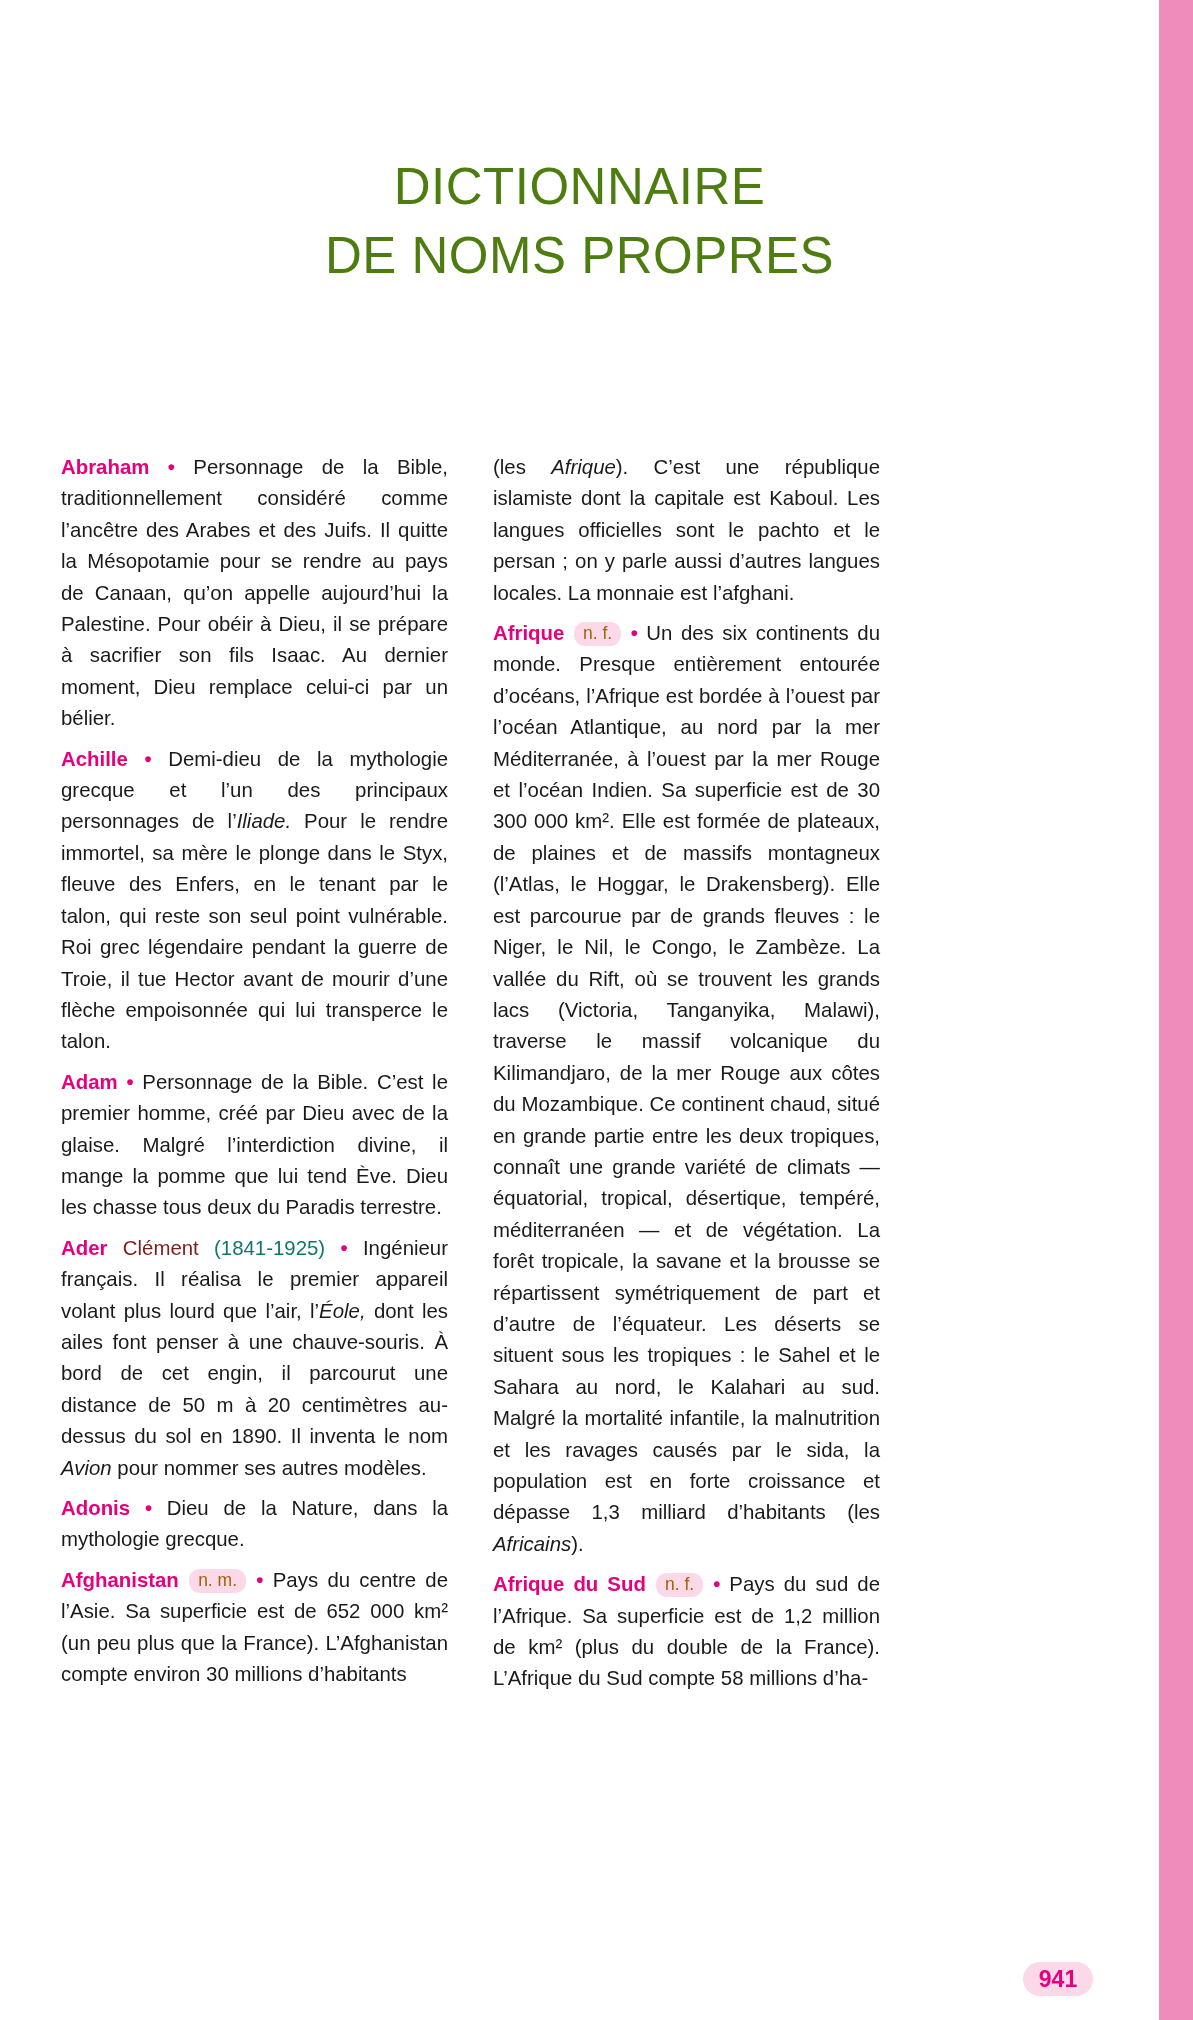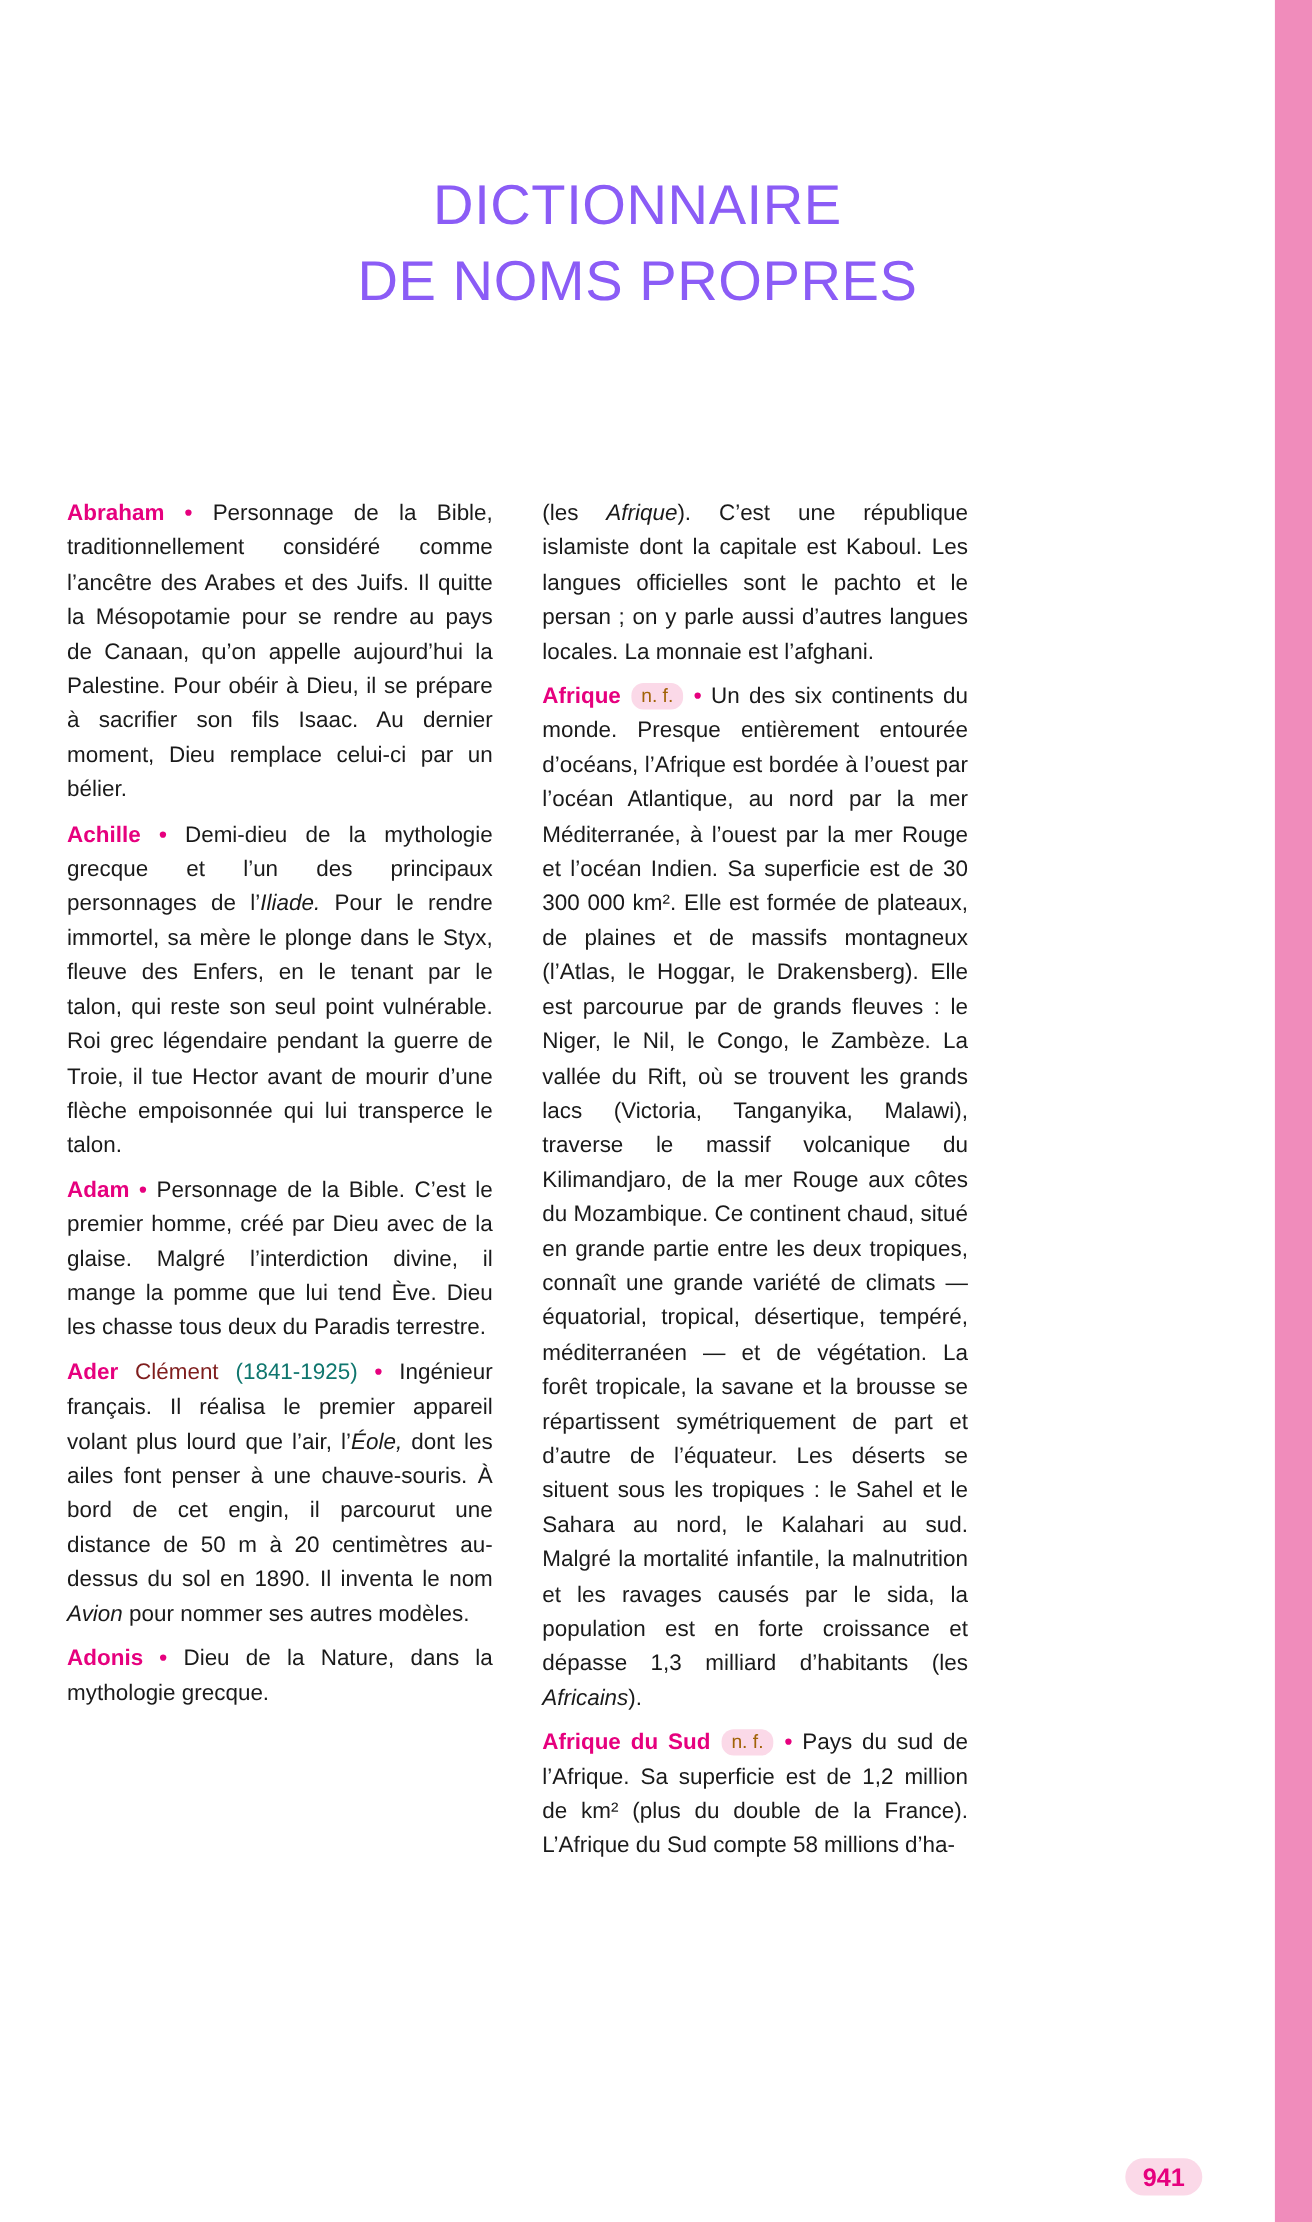--- a/index.html
+++ b/index.html
@@ -41,21 +41,21 @@
 
   
   #title-block {
     position: absolute;
     top: 152px;
     left: 0;
     width: 1159px;
     text-align: center;
   }
   .title-line {
-    color: #8b5cf6;
+    color: #4d7c0f;
     font-size: 51px;
     line-height: 69px;
     font-weight: 400;
     letter-spacing: 0.5px;
     white-space: nowrap;
     text-align: center;
   }
 
   
   #columns {
@@ -143,20 +143,21 @@
     <div class="title-line">DE NOMS PROPRES</div>
   </div>
 
   <div id="columns">
     <div class="column">
         <p class="entry"><span class="hw">Abraham</span> <span class="bullet">•</span><span class=""> Personnage de la Bible, traditionnellement considéré comme l’ancêtre des Arabes et des Juifs. Il quitte la Mésopotamie pour se rendre au pays de Canaan, qu’on appelle aujourd’hui la Palestine. Pour obéir à Dieu, il se prépare à sacrifier son fils Isaac. Au dernier moment, Dieu remplace celui-ci par un bélier.</span></p>
         <p class="entry"><span class="hw">Achille</span> <span class="bullet">•</span><span class=""> Demi-dieu de la mythologie grecque et l’un des principaux personnages de l’</span><span class="it">Iliade.</span><span class=""> Pour le rendre immortel, sa mère le plonge dans le Styx, fleuve des Enfers, en le tenant par le talon, qui reste son seul point vulnérable. Roi grec légendaire pendant la guerre de Troie, il tue Hector avant de mourir d’une flèche empoisonnée qui lui transperce le talon.</span></p>
         <p class="entry"><span class="hw">Adam</span> <span class="bullet">•</span><span class=""> Personnage de la Bible. C’est le premier homme, créé par Dieu avec de la glaise. Malgré l’interdiction divine, il mange la pomme que lui tend Ève. Dieu les chasse tous deux du Paradis terrestre.</span></p>
         <p class="entry"><span class="hw">Ader</span> <span class="hw-sec">Clément</span> <span class="dates">(1841-1925)</span> <span class="bullet">•</span><span class=""> Ingénieur français. Il réalisa le premier appareil volant plus lourd que l’air, l’</span><span class="it">Éole,</span><span class=""> dont les ailes font penser à une chauve-souris. À bord de cet engin, il parcourut une distance de 50 m à 20 centimètres au-dessus du sol en 1890. Il inventa le nom </span><span class="it">Avion</span><span class=""> pour nommer ses autres modèles.</span></p>
         <p class="entry"><span class="hw">Adonis</span> <span class="bullet">•</span><span class=""> Dieu de la Nature, dans la mythologie grecque.</span></p>
+        <p class="entry"><span class="hw">Afghanistan</span> <span class="gram">n. m.</span> <span class="bullet">•</span><span class=""> Pays du centre de l’Asie. Sa superficie est de 652 000 km² (un peu plus que la France). L’Afghanistan compte environ 30 millions d’habitants</span></p>
       </div>
     <div class="column">
         <p class="entry"><span class="">(les </span><span class="it">Afrique</span><span class="">). C’est une république islamiste dont la capitale est Kaboul. Les langues officielles sont le pachto et le persan ; on y parle aussi d’autres langues locales. La monnaie est l’afghani.</span></p>
         <p class="entry"><span class="hw">Afrique</span> <span class="gram">n. f.</span> <span class="bullet">•</span><span class=""> Un des six continents du monde. Presque entièrement entourée d’océans, l’Afrique est bordée à l’ouest par l’océan Atlantique, au nord par la mer Méditerranée, à l’ouest par la mer Rouge et l’océan Indien. Sa superficie est de 30 300 000 km². Elle est formée de plateaux, de plaines et de massifs montagneux (l’Atlas, le Hoggar, le Drakensberg). Elle est parcourue par de grands fleuves : le Niger, le Nil, le Congo, le Zambèze. La vallée du Rift, où se trouvent les grands lacs (Victoria, Tanganyika, Malawi), traverse le massif volcanique du Kilimandjaro, de la mer Rouge aux côtes du Mozambique. Ce continent chaud, situé en grande partie entre les deux tropiques, connaît une grande variété de climats — équatorial, tropical, désertique, tempéré, méditerranéen — et de végétation. La forêt tropicale, la savane et la brousse se répartissent symétriquement de part et d’autre de l’équateur. Les déserts se situent sous les tropiques : le Sahel et le Sahara au nord, le Kalahari au sud. Malgré la mortalité infantile, la malnutrition et les ravages causés par le sida, la population est en forte croissance et dépasse 1,3 milliard d’habitants (les </span><span class="it">Africains</span><span class="">).</span></p>
         <p class="entry"><span class="hw">Afrique du Sud</span> <span class="gram">n. f.</span> <span class="bullet">•</span><span class=""> Pays du sud de l’Afrique. Sa superficie est de 1,2 million de km² (plus du double de la France). L’Afrique du Sud compte 58 millions d’ha-</span></p>
       </div>
   </div>
 
   <div id="page-number-wrap">
     <span id="page-number">941</span>

